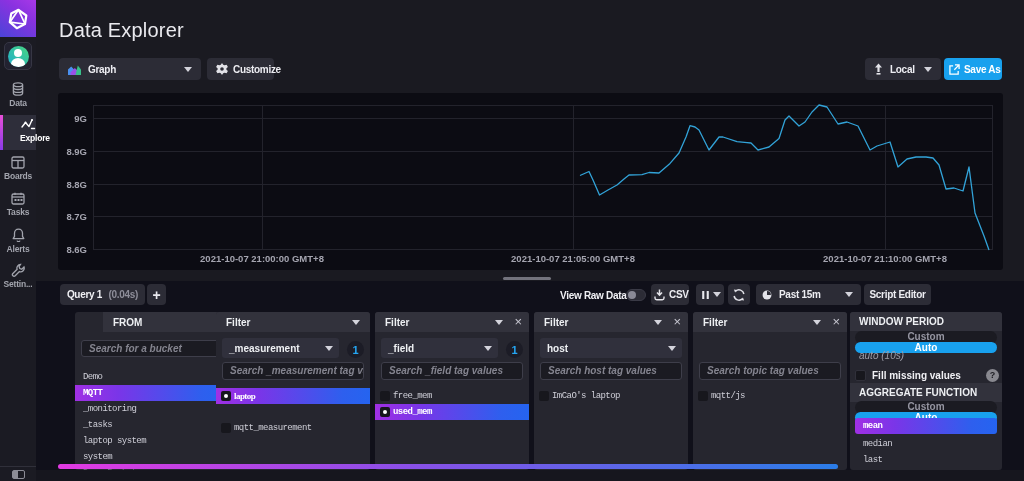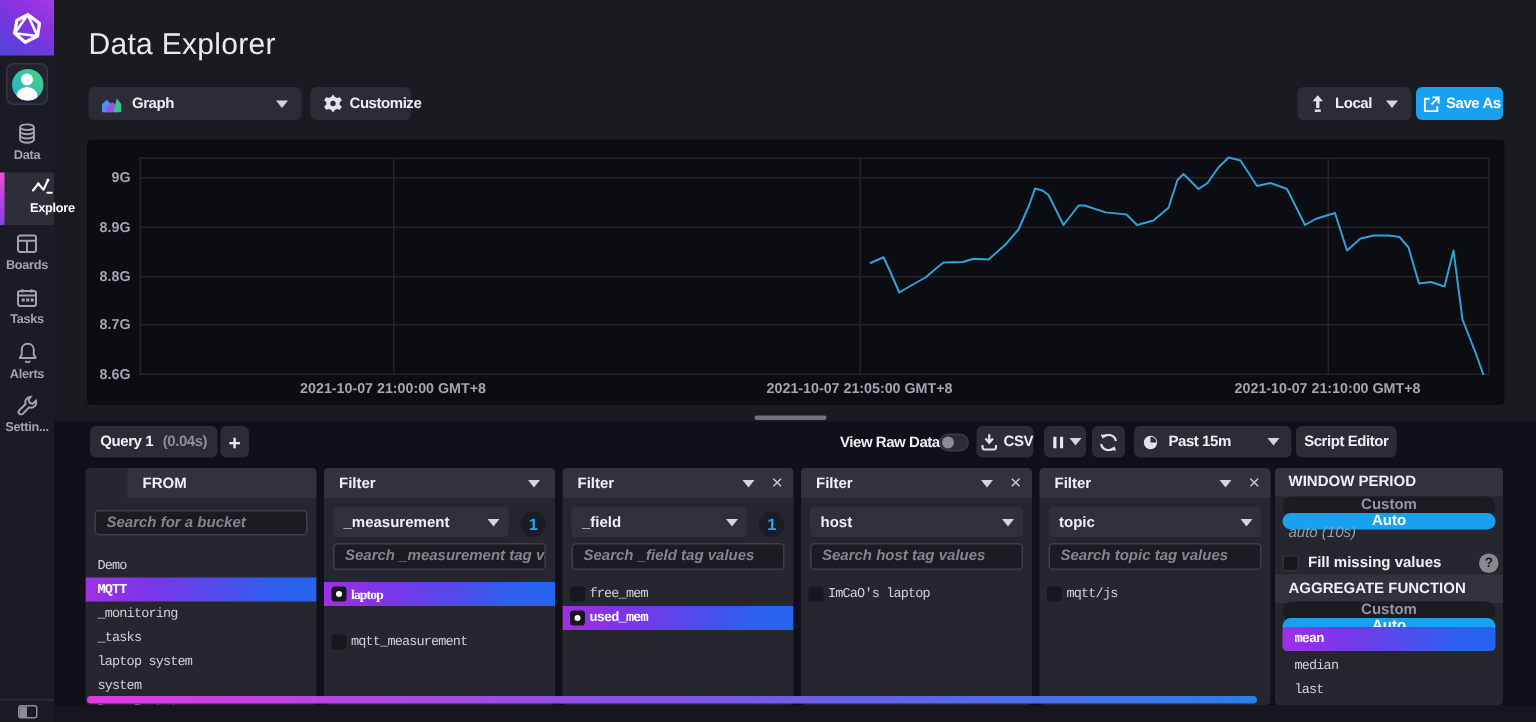--- a/index.html
+++ b/index.html
@@ -284,21 +284,21 @@
       <circle cx="5.5" cy="5.5" r="4.9" fill="#e2e2e8"></circle>
       <path d="M5.5 5.5 L5.5 1.2 A4.3 4.3 0 0 1 9.8 5.5 z" fill="#2c2c36"></path>
     </svg>
     <span>Past 15m</span>
     <div class="caret" style="position:absolute; right:8px;"></div>
   </div>
 
   <div class="qbtn" id="btn-script">Script Editor</div>
   <div class="qbtn" id="btn-submit">Submit</div>
 
-  <div class="col" style="left:21px;padding-left:28px;">
+  <div class="col" style="left:39px;padding-left:28px;">
     <div class="col-head">FROM</div>
     <div class="search" style="top:28px; width:142px;">Search for a bucket</div>
     <div class="row" style="top:57px;">Demo</div>
     <div class="row sel" style="top:73px;">MQTT</div>
     <div class="row" style="top:89px;">_monitoring</div>
     <div class="row" style="top:105px;">_tasks</div>
     <div class="row" style="top:121px;">laptop system</div>
     <div class="row" style="top:137px;">system</div>
     <div class="row" style="top:153px; color:#6a6a76;">Demo Bucket</div>
   </div>
@@ -323,21 +323,20 @@
 
   <div class="col" style="left:498px;">
     <div class="col-head">Filter<div class="caret"></div><div class="x">×</div></div>
     <div class="drop" style="width:142px;">host<div class="caret"></div></div>
     <div class="search" style="top:50px; height:18px; line-height:16px;">Search host tag values</div>
     <div class="row" style="top:76px;"><div class="cb"></div>ImCaO's laptop</div>
   </div>
 
   <div class="col" style="left:657px;">
     <div class="col-head">Filter<div class="caret"></div><div class="x">×</div></div>
-    <div class="drop" style="width:142px;">topic<div class="caret"></div></div>
     <div class="search" style="top:50px; height:18px; line-height:16px;">Search topic tag values</div>
     <div class="row" style="top:76px;"><div class="cb"></div>mqtt/js</div>
   </div>
 
   <div id="bfoot"></div>
   <div id="gradbar"></div>
 
   <div id="opts">
     <div class="opt-head">WINDOW PERIOD</div>
     <div class="seg" style="top:19px;">

